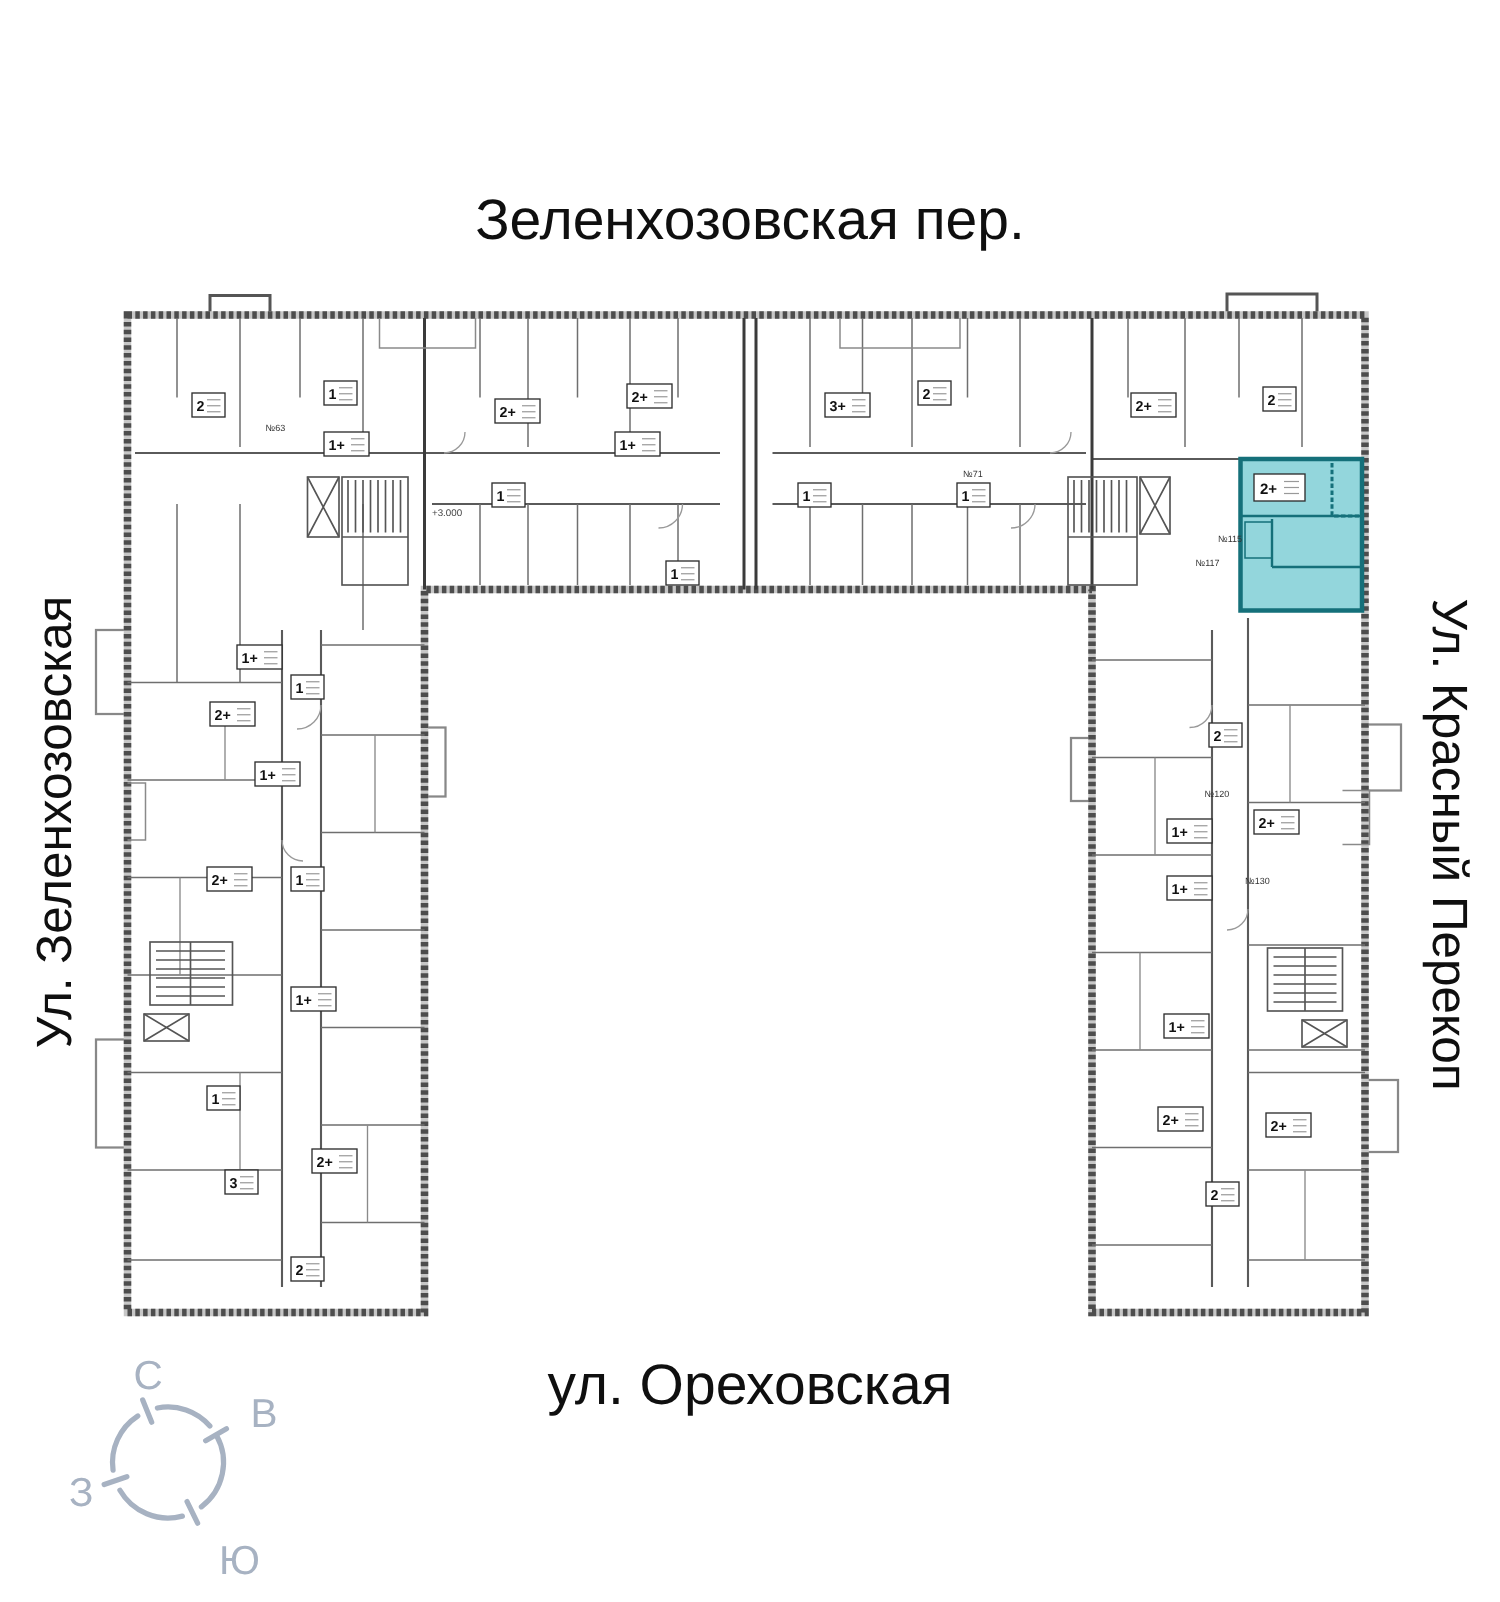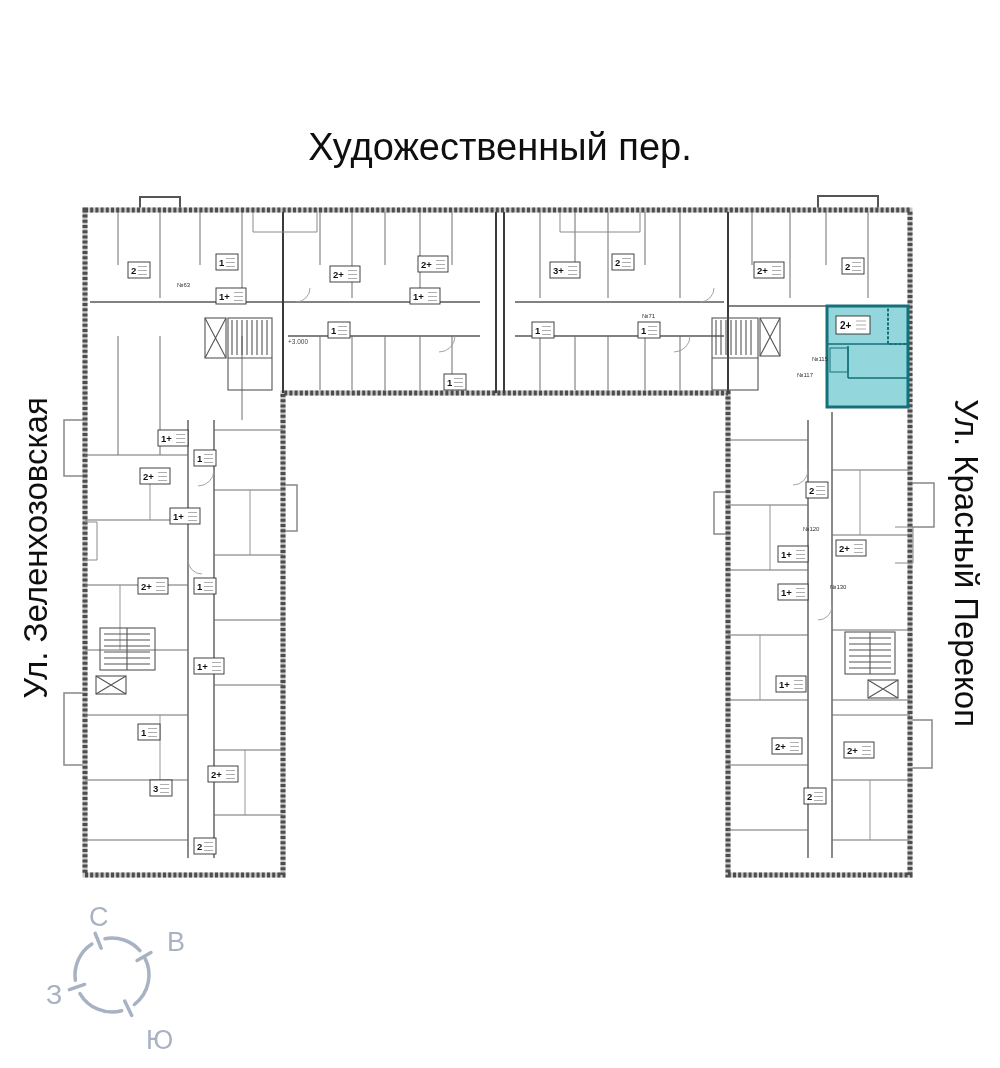--- a/index.html
+++ b/index.html
@@ -11,23 +11,24 @@
   .street-left{left:36px;top:548px;font-size:33px;transform:translate(-50%,-50%) rotate(-90deg);transform-origin:center;}
   .street-right{left:966px;top:563px;font-size:33px;transform:translate(-50%,-50%) rotate(90deg);transform-origin:center;}
   svg{position:absolute;left:0;top:0;}
   .plan-lines{stroke-linecap:butt;fill:none;}
 </style>
 </head>
 <body>
 
 <div class="page">
 
-  <div class="street street-top">Художественный пер.</div>
+  <div class="street street-top">Зеленхозовская пер.</div>
   <div class="street street-left">Ул. Зеленхозовская</div>
   <div class="street street-right">Ул. Красный Перекоп</div>
+  <div class="street street-bottom">ул. Ореховская</div>
 
   <svg id="plan" width="1000" height="1068" viewBox="0 0 1000 1068">
 
     <g>
       <rect x="140" y="197" width="40" height="16" fill="#fff" stroke="#555" stroke-width="2"></rect>
       <rect x="818" y="196" width="60" height="18" fill="#fff" stroke="#555" stroke-width="2"></rect>
       <rect x="64" y="420" width="21" height="56" fill="#fff" stroke="#888" stroke-width="1.5"></rect>
       <rect x="64" y="693" width="21" height="72" fill="#fff" stroke="#888" stroke-width="1.5"></rect>
       <rect x="910" y="483" width="24" height="44" fill="#fff" stroke="#888" stroke-width="1.5"></rect>
       <rect x="910" y="720" width="22" height="48" fill="#fff" stroke="#888" stroke-width="1.5"></rect>

